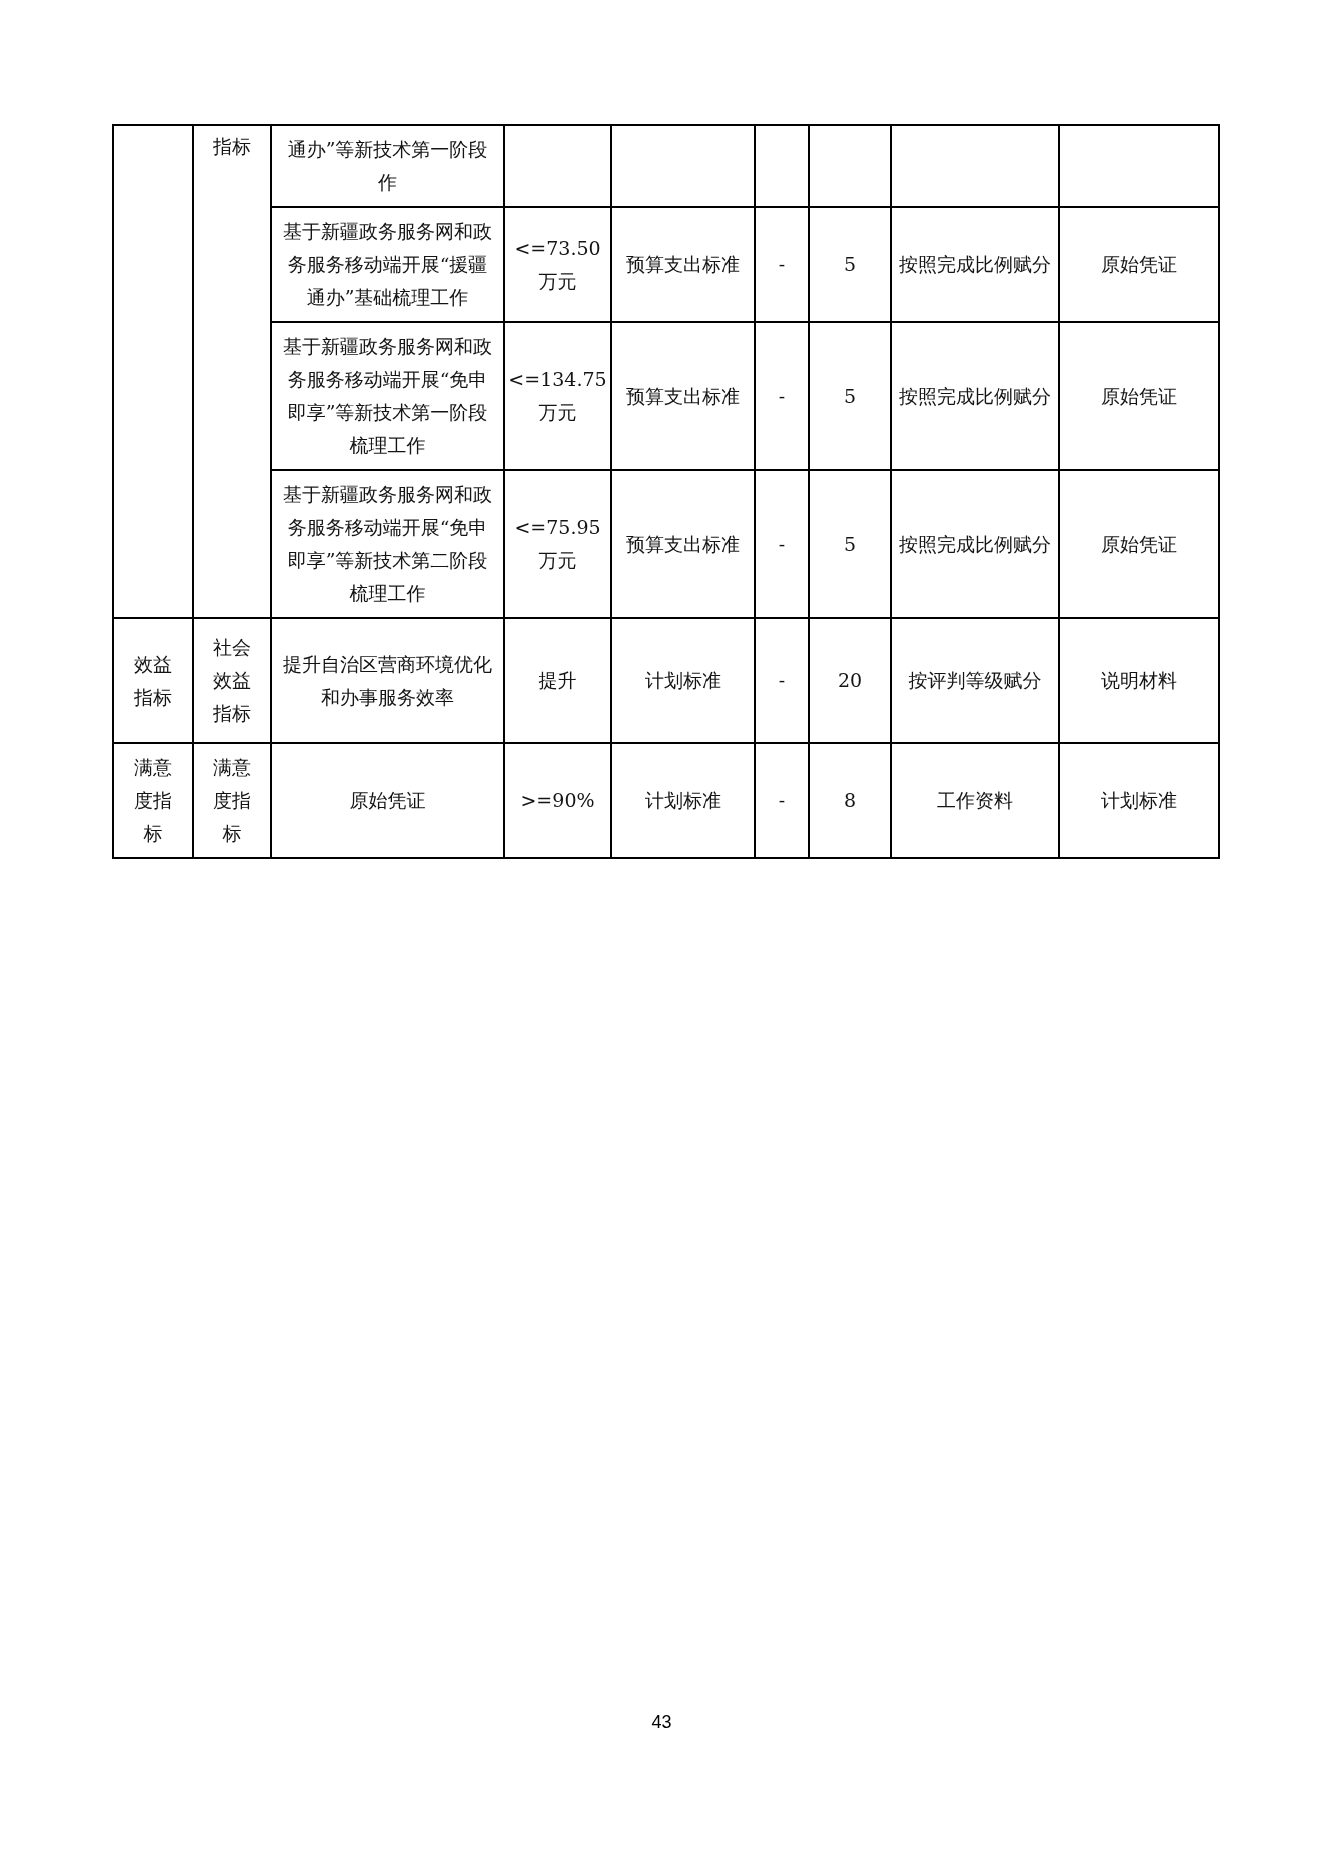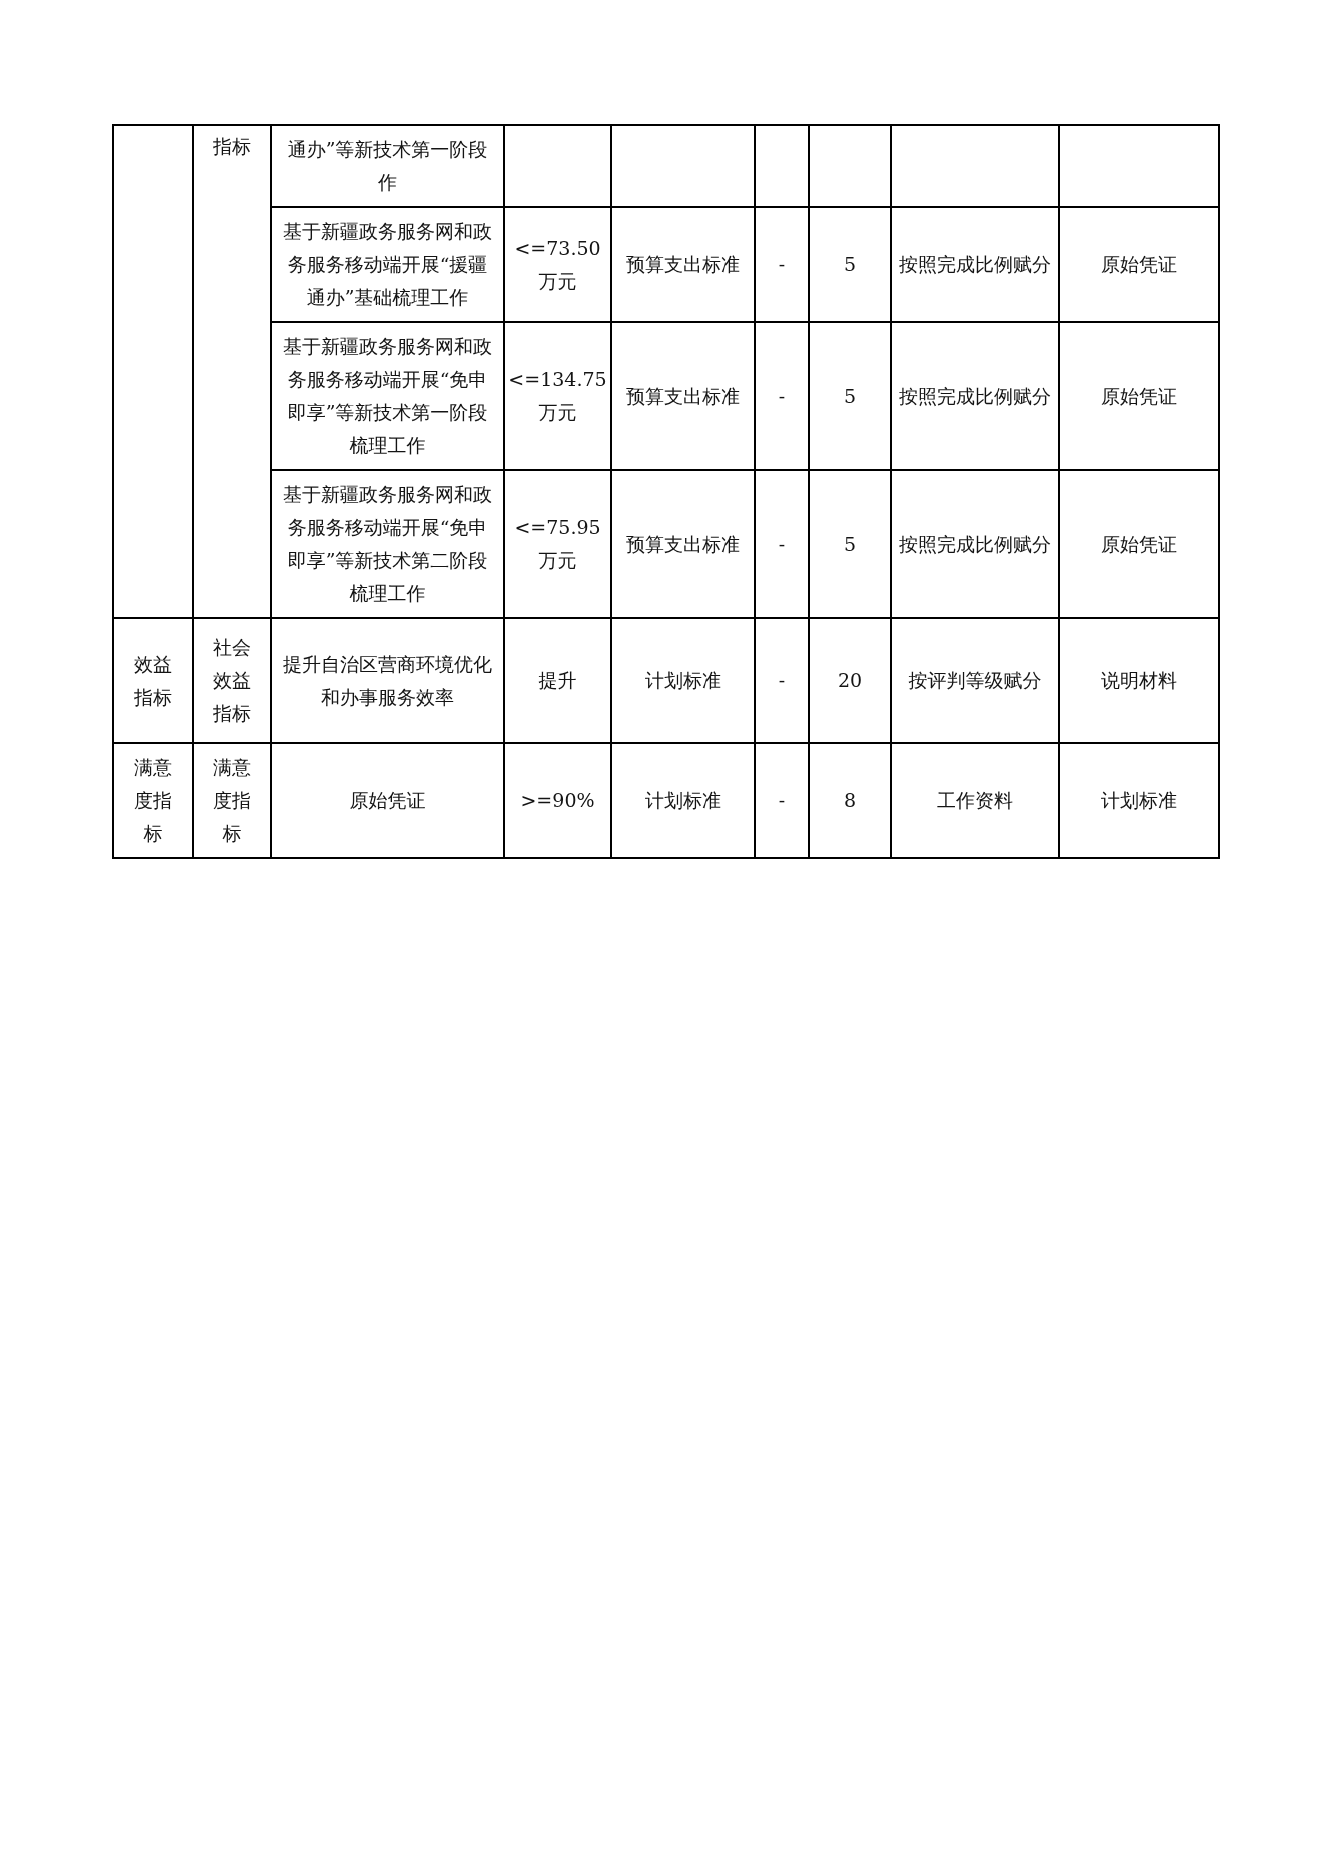--- a/index.html
+++ b/index.html
@@ -144,14 +144,15 @@
         <td>&gt;=90%</td>
         <td>计划标准</td>
         <td>-</td>
         <td>8</td>
         <td>工作资料</td>
         <td>计划标准</td>
       </tr>
     </tbody>
   </table>
 
+  <div class="pageno">43</div>
 
 </div>
 
 </body></html>

